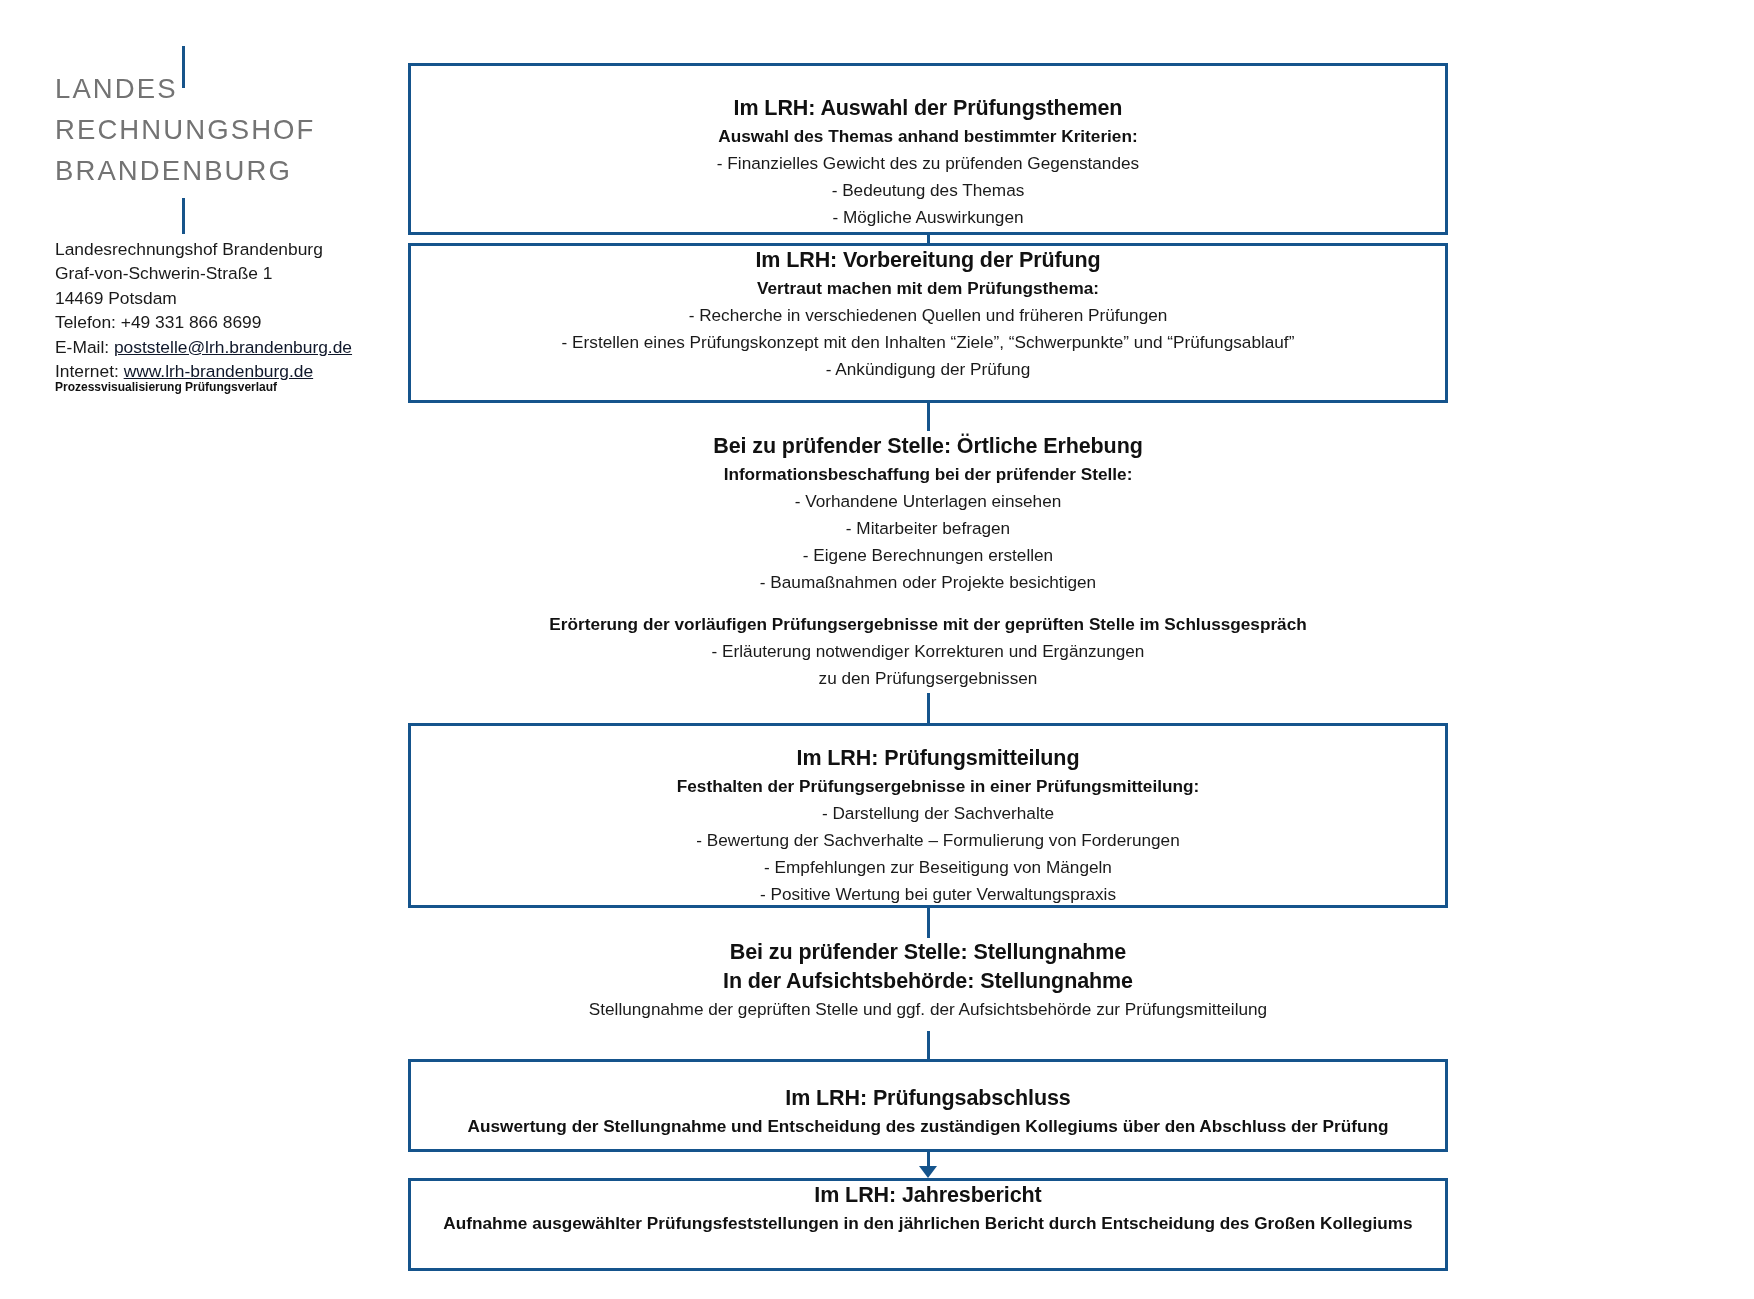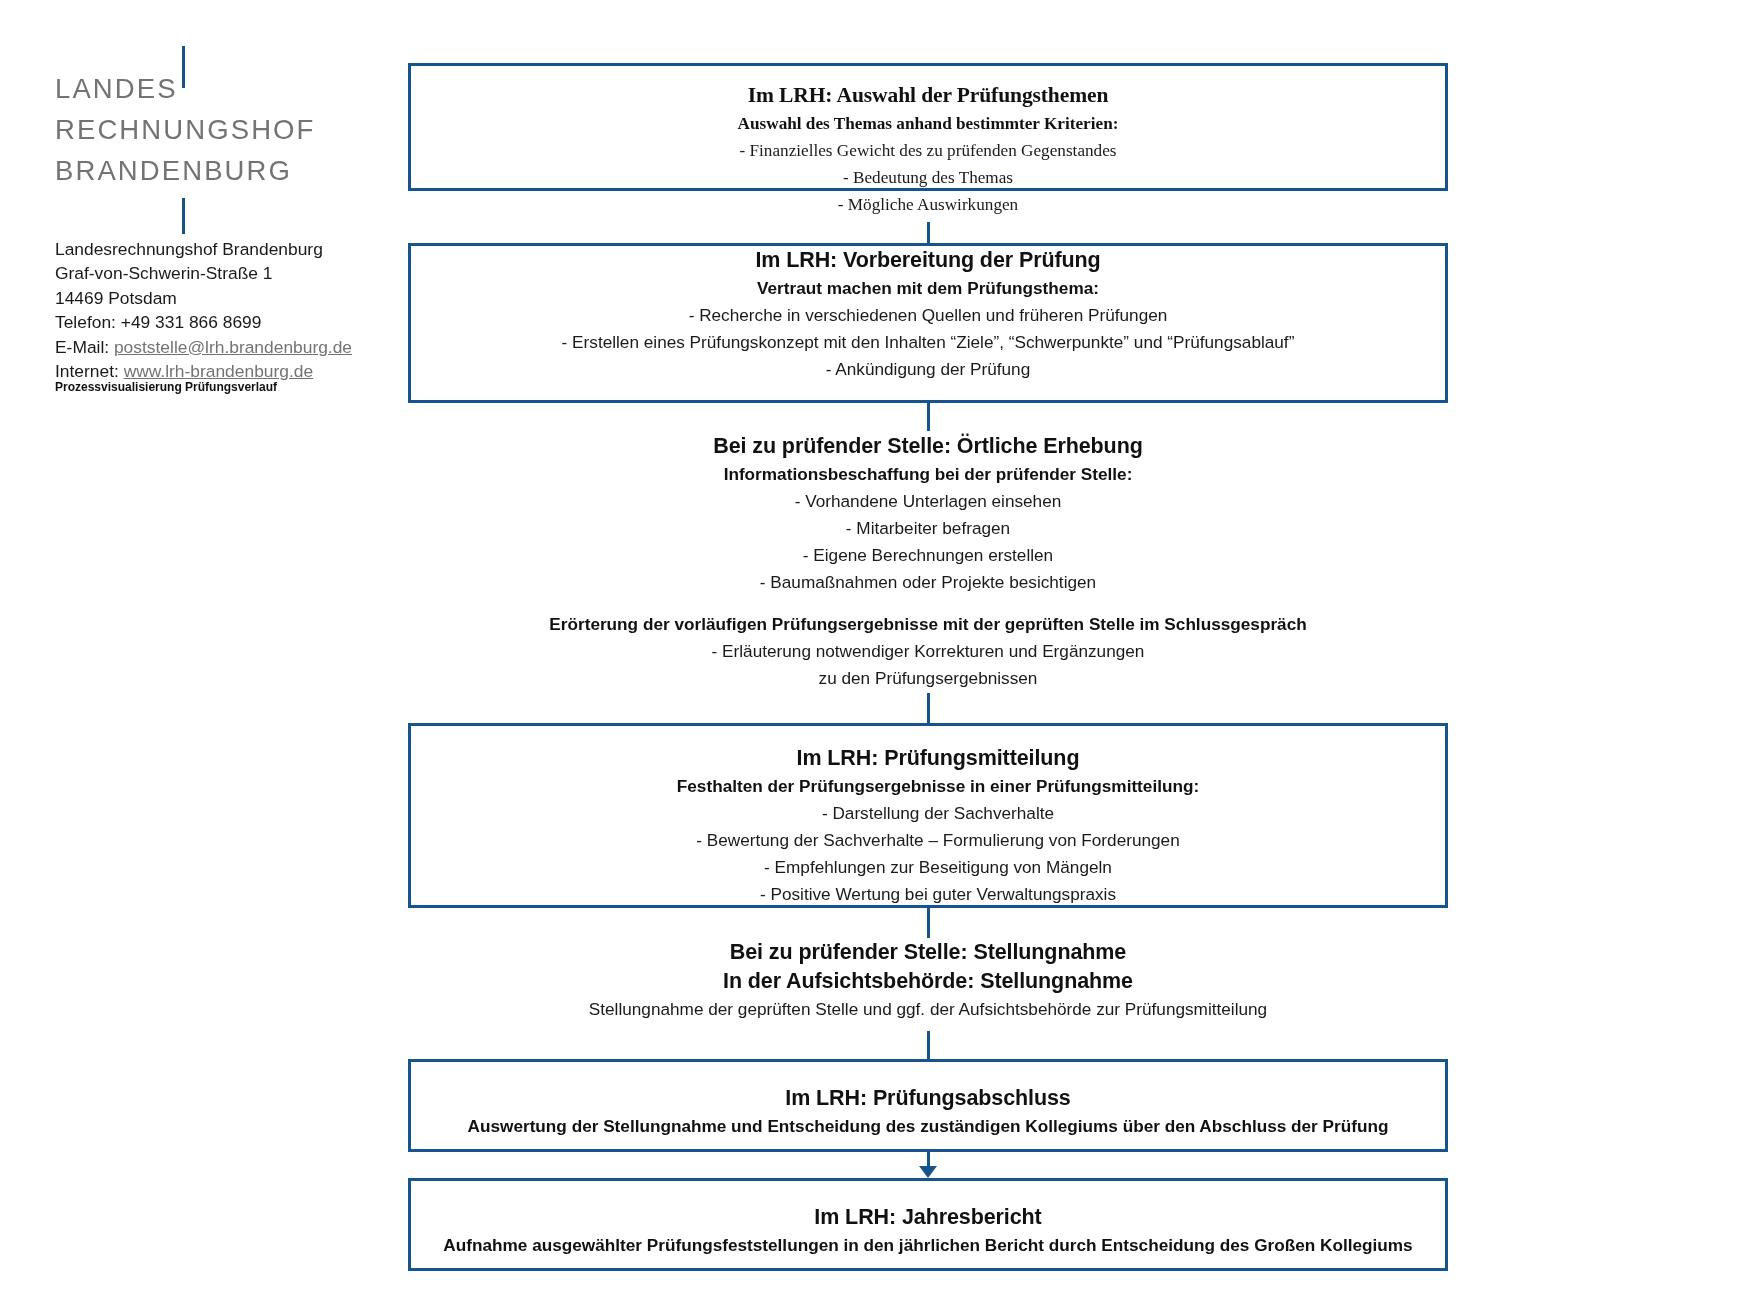--- a/index.html
+++ b/index.html
@@ -61,21 +61,21 @@
     left: 0;
     top: 237px;
     width: 340px;
     font-size: 17.4px;
     line-height: 24.4px;
     color: #1a1a1a;
     white-space: nowrap;
   }
   .contact a,
   .contact .link {
-    color: #737373;
+    color: #0f172a;
     text-decoration: underline;
   }
 
   .caption {
     position: absolute;
     left: 0;
     top: 380px;
     font-size: 12px;
     font-weight: bold;
     color: #111111;
@@ -179,21 +179,21 @@
 
   <div class="conn" style="top:693px;height:30px;"></div>
 
   <div class="conn" style="top:908px;height:30px;"></div>
 
   <div class="conn" style="top:1031px;height:28px;"></div>
 
   <div class="conn" style="top:1152px;height:20px;"></div>
   <div class="arrowhead" style="top:1166px;"></div>
 
-  <div class="node boxed" style="top:63px;height:128px;padding-top:15px;font-family:Liberation Serif, serif;">
+  <div class="node boxed" style="top:63px;height:172px;padding-top:28px;">
     <div class="n-title">Im LRH: Auswahl der Prüfungsthemen</div>
     <div class="n-sub">Auswahl des Themas anhand bestimmter Kriterien:</div>
     <div class="n-item">- Finanzielles Gewicht des zu prüfenden Gegenstandes</div>
     <div class="n-item">- Bedeutung des Themas</div>
     <div class="n-item">- Mögliche Auswirkungen</div>
   </div>
 
   <div class="node boxed" style="top:243px;height:160px;">
     <div class="n-title">Im LRH: Vorbereitung der Prüfung</div>
     <div class="n-sub">Vertraut machen mit dem Prüfungsthema:</div>
@@ -230,18 +230,18 @@
     <div class="n-title">Bei zu prüfender Stelle: Stellungnahme</div>
     <div class="n-title">In der Aufsichtsbehörde: Stellungnahme</div>
     <div class="n-item">Stellungnahme der geprüften Stelle und ggf. der Aufsichtsbehörde zur Prüfungsmitteilung</div>
   </div>
 
   <div class="node boxed" style="top:1059px;height:93px;padding-top:22px;">
     <div class="n-title">Im LRH: Prüfungsabschluss</div>
     <div class="n-sub">Auswertung der Stellungnahme und Entscheidung des zuständigen Kollegiums über den Abschluss der Prüfung</div>
   </div>
 
-  <div class="node boxed" style="top:1178px;height:93px;padding-top:22px;">
+  <div class="node boxed" style="top:1178px;height:93px;">
     <div class="n-title">Im LRH: Jahresbericht</div>
     <div class="n-sub">Aufnahme ausgewählter Prüfungsfeststellungen in den jährlichen Bericht durch Entscheidung des Großen Kollegiums</div>
   </div>
 
 </div>
 
 </body></html>

